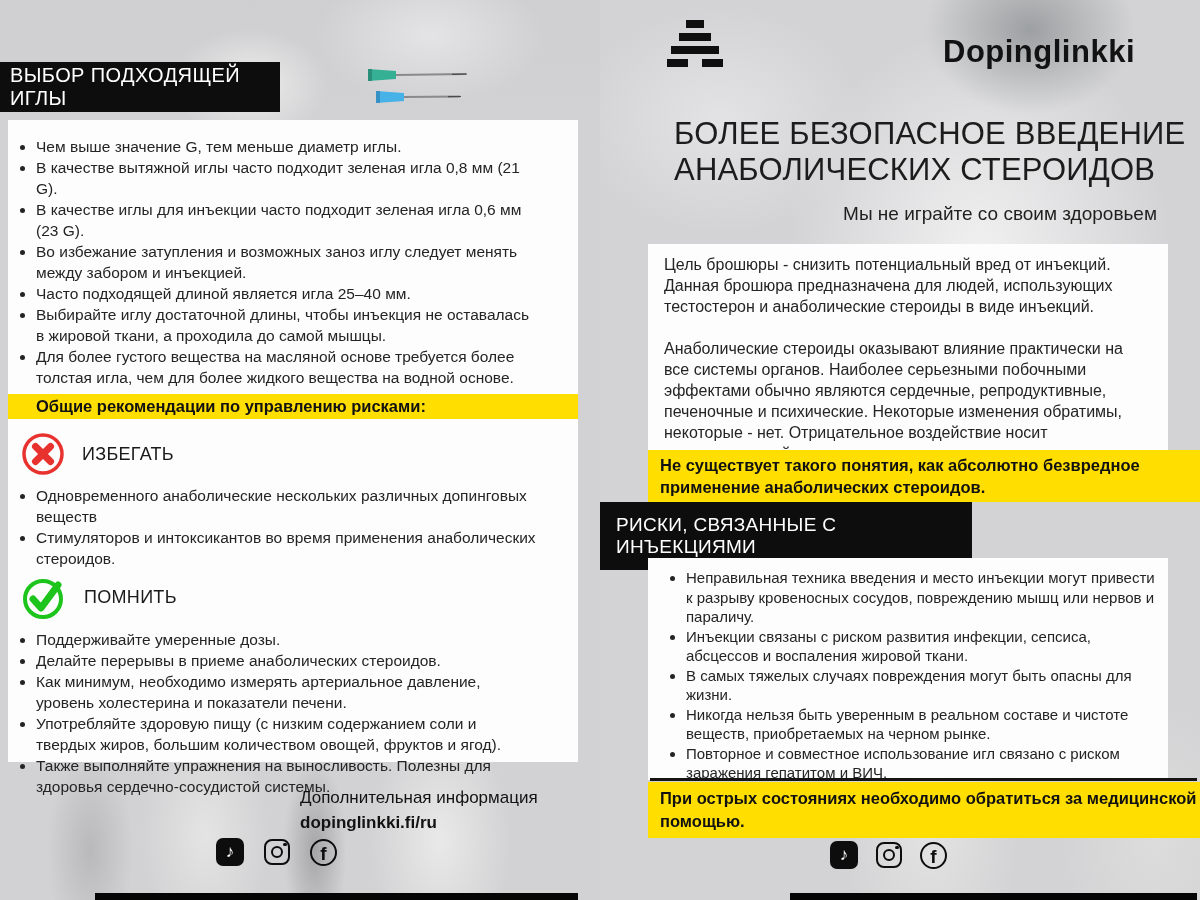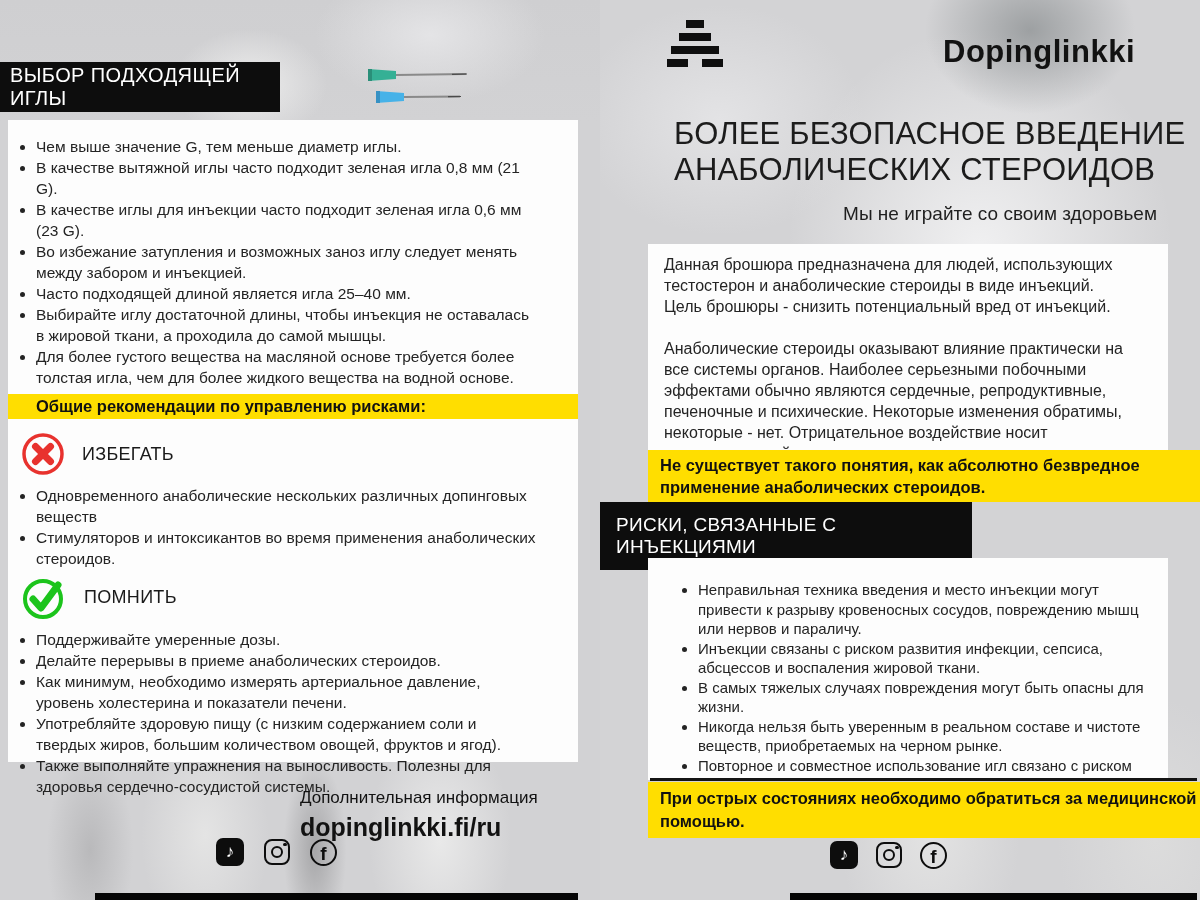--- a/index.html
+++ b/index.html
@@ -38,21 +38,21 @@
   .left-panel{position:absolute;left:8px;top:120px;width:570px;height:642px;background:#fdfdfd;
     padding-top:16px;box-sizing:border-box;}
   .left-panel ul{margin:0;padding:0 38px 0 28px;font-size:15.5px;line-height:21px;color:#242424;}
   .left-panel li{margin:0;}
   .band{background:#FFDE00;margin-top:6px;padding:3px 28px;font-size:16.5px;font-weight:600;color:#111;}
   .marker-row{display:flex;align-items:center;gap:16px;margin:12px 0 8px 12px;
     font-size:18px;font-weight:500;letter-spacing:.3px;color:#1a1a1a;}
   .marker-row.mr2{margin-top:4px;}
   .footer-info{position:absolute;left:300px;top:788px;width:276px;text-align:left;color:#121212;}
   .footer-info .lbl{font-size:17px;}
-  .footer-info .site{font-size:25px;font-weight:700;margin-top:5px;}
+  .footer-info .site{font-size:17px;font-weight:700;margin-top:5px;}
   .social-row{position:absolute;display:flex;gap:20px;align-items:center;}
   #social-left{left:216px;top:838px;}
   #social-right{left:830px;top:841px;gap:18px;}
   .tt{width:28px;height:28px;background:#0d0d0d;border-radius:7px;display:flex;align-items:center;
     justify-content:center;color:#fff;font-size:17px;font-weight:700;}
   .ig{width:22px;height:22px;border:2.5px solid #0d0d0d;border-radius:8px;position:relative;display:inline-block;}
   .ig .lens{position:absolute;left:4.5px;top:4.5px;width:8px;height:8px;border:2.5px solid #0d0d0d;border-radius:50%;}
   .ig .dot{position:absolute;right:1.5px;top:1.5px;width:3.5px;height:3.5px;background:#0d0d0d;border-radius:50%;}
   .fb{width:23px;height:23px;border:2.5px solid #0d0d0d;border-radius:50%;display:flex;align-items:flex-end;
     justify-content:center;overflow:hidden;}
@@ -71,21 +71,21 @@
     padding:10px 16px 0;box-sizing:border-box;font-size:16px;line-height:21px;color:#242424;overflow:hidden;}
   .intro-panel .p2{margin-top:21px;}
   .yellow-note{position:absolute;left:648px;width:579px;background:#FFDE00;box-sizing:border-box;
     font-size:16.5px;font-weight:600;line-height:22px;color:#111;}
   #note1{top:450px;padding:4px 12px;}
   #note2{top:782px;padding:5px 12px;line-height:23px;}
   .risks-header{position:absolute;left:600px;top:502px;width:372px;height:68px;background:#0d0d0d;color:#fff;
     display:flex;align-items:center;padding-left:16px;box-sizing:border-box;font-size:19px;letter-spacing:.3px;}
   .risks-panel{position:absolute;left:648px;top:558px;width:520px;height:222px;background:#fdfdfd;
     padding:6px 6px 0 10px;box-sizing:border-box;overflow:hidden;}
-  .risks-panel ul{margin:16px;padding-left:24px;font-size:15px;line-height:19.5px;color:#242424;}
+  .risks-panel ul{margin:4px;padding-left:24px;font-size:15px;line-height:19.5px;color:#242424;}
   .rule{position:absolute;left:650px;top:778px;width:547px;height:3px;background:#141414;}
   .bottom-bar{position:absolute;top:893px;height:7px;background:#050505;}
   #bar-left{left:95px;width:483px;}
   #bar-right{left:790px;width:407px;}
 </style>
 </head>
 <body>
 
 <div class="stage">
 
@@ -182,22 +182,22 @@
   </div>
   <div class="brand">Dopinglinkki</div>
 
   <div class="rp-title">
     <div>БОЛЕЕ БЕЗОПАСНОЕ ВВЕДЕНИЕ</div>
     <div>АНАБОЛИЧЕСКИХ СТЕРОИДОВ</div>
   </div>
   <div class="rp-subtitle">Мы не играйте со своим здоровьем</div>
 
   <div class="intro-panel">
+    <div>Цель брошюры - снизить потенциальный вред от инъекций.</div>
     <div>Данная брошюра предназначена для людей, использующих тестостерон и анаболические стероиды в виде инъекций.</div>
-    <div>Цель брошюры - снизить потенциальный вред от инъекций.</div>
     <div class="p2">Анаболические стероиды оказывают влияние практически на все системы органов. Наиболее серьезными побочными эффектами обычно являются сердечные, репродуктивные, печеночные и психические. Некоторые изменения обратимы, некоторые - нет. Отрицательное воздействие носит индивидуальный характер.</div>
   </div>
 
   <div class="yellow-note" id="note1">Не существует такого понятия, как абсолютно безвредное применение анаболических стероидов.</div>
 
   <div class="risks-header">РИСКИ, СВЯЗАННЫЕ С ИНЪЕКЦИЯМИ</div>
 
   <div class="risks-panel">
     <ul>
 

